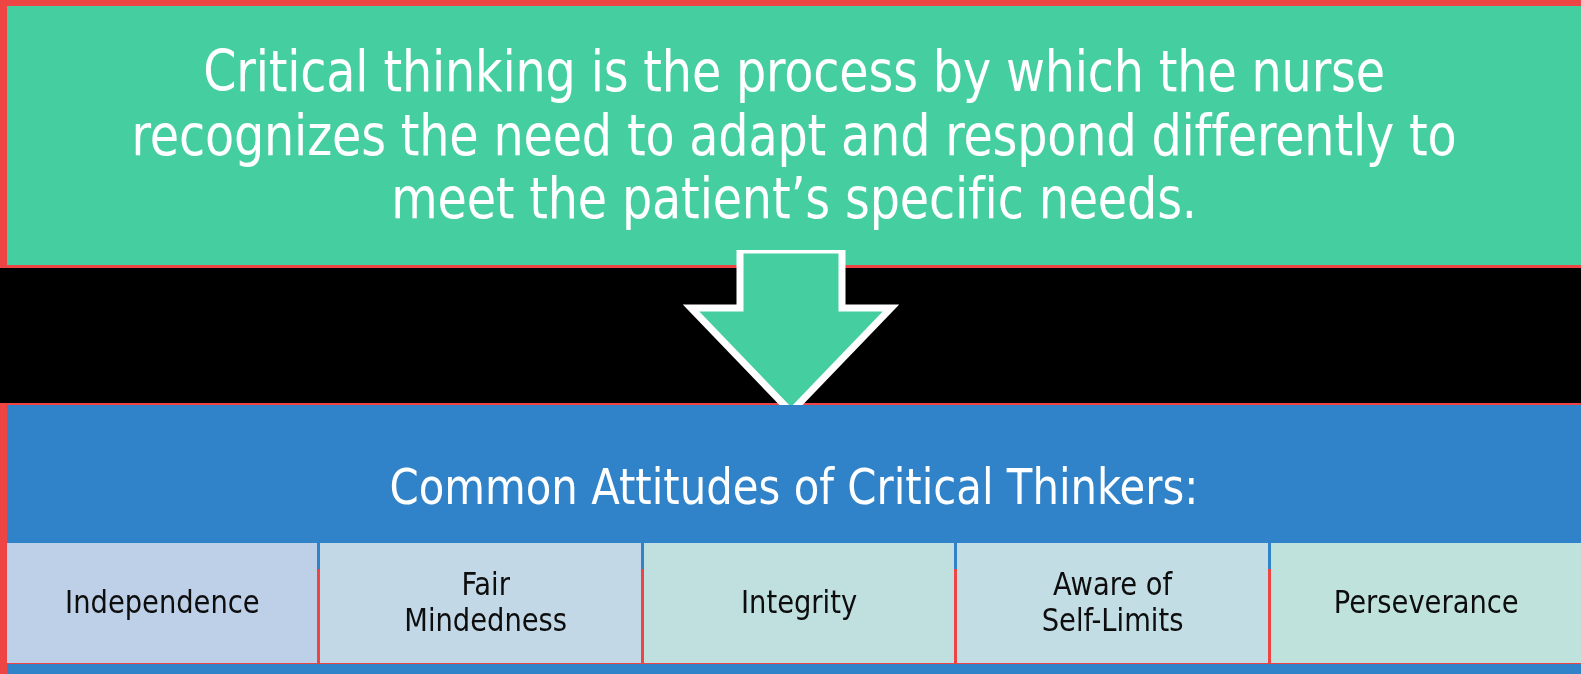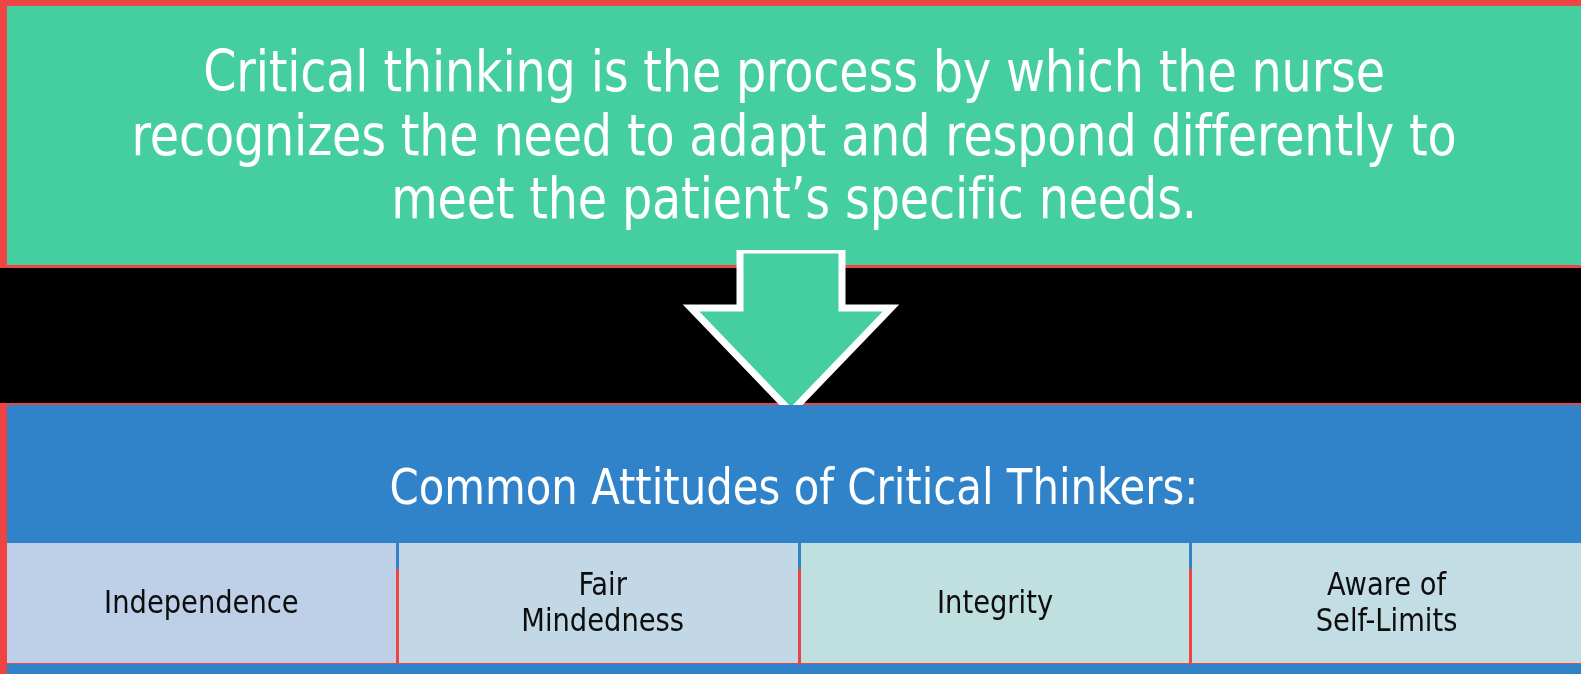--- a/index.html
+++ b/index.html
@@ -159,17 +159,20 @@
       <span class="cell-label">Fair
 Mindedness</span>
     </div>
     <div class="cell" style="background: rgb(192, 224, 224);">
       <span class="cell-label">Integrity</span>
     </div>
     <div class="cell" style="background: rgb(195, 221, 228);">
       <span class="cell-label">Aware of
 Self-Limits</span>
     </div>
+    <div class="cell" style="background: rgb(192, 226, 221);">
+      <span class="cell-label">Perseverance</span>
+    </div>
   </div>
 
   <div class="bottom-strip" style="background: rgb(48, 131, 201);"></div>
 
 </div>
 
 </body></html>

